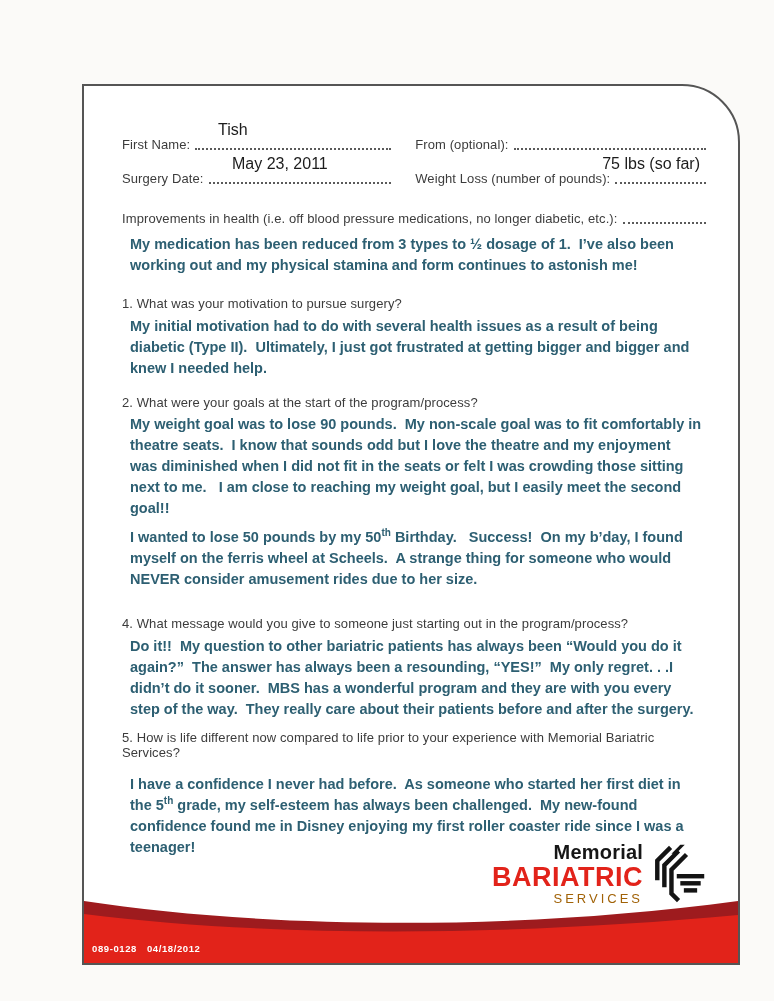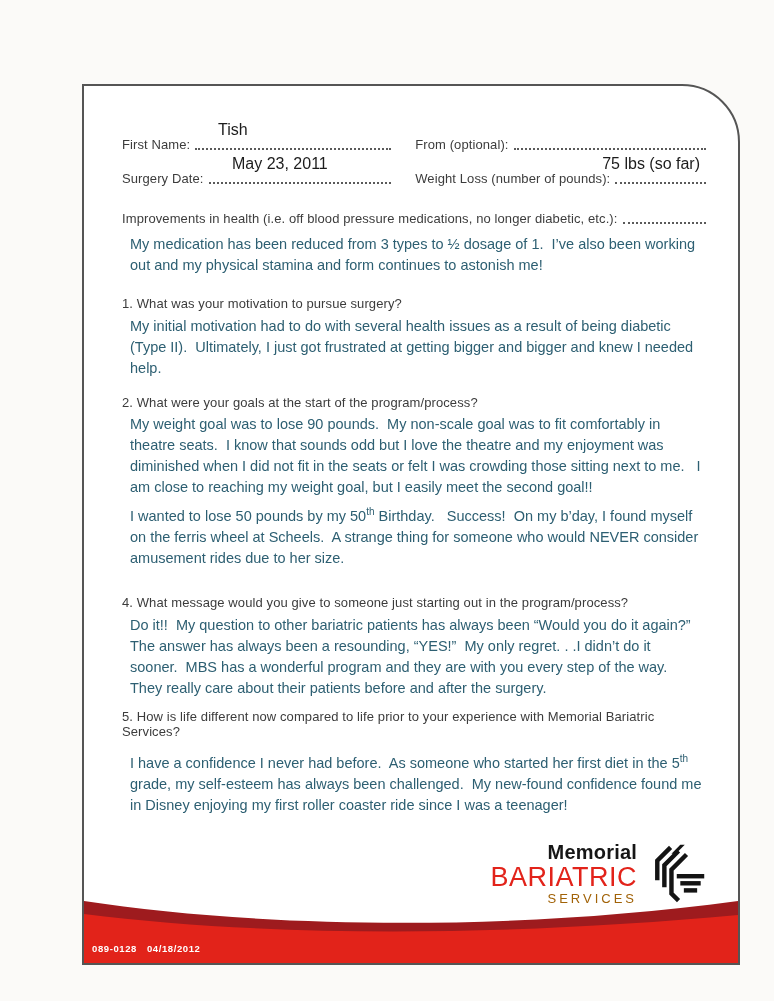--- a/index.html
+++ b/index.html
@@ -36,46 +36,46 @@
     position:absolute;bottom:13px;
     font-size:16px;color:#1c1c1c;white-space:nowrap;
   }
   .v-first{left:96px;}
   .v-surgery{left:110px;}
   .v-weight{right:6px;}
   .row2{margin-top:2px;}
   .imp-row{margin-top:16px;display:flex;align-items:flex-end;height:24px;}
   .answer{
     margin:8px 4px 0 8px;
-    font-size:14.5px;font-weight:400;line-height:21px;
+    font-size:14.5px;font-weight:700;line-height:21px;
     color:var(--answer-blue);
     white-space:pre-wrap;
   }
   .answer sup{font-size:10px;line-height:0;}
   .question{
     font-size:13px;color:var(--ink);letter-spacing:0.1px;
   }
   .q1{margin-top:20px;}
   .a1{margin-top:5px;}
   .q2{margin-top:16px;}
   .a2{margin-top:4px;}
   .q3{margin-top:12px;}
   .a3{margin-top:8px;}
   .q4{margin-top:26px;}
   .a4{margin-top:5px;}
   .q5{margin-top:10px;}
   .a5{margin-top:14px;}
   .logo{
     position:absolute;right:32px;bottom:56px;
-    display:flex;align-items:center;gap:7px;
+    display:flex;align-items:center;gap:1px;
   }
   .logo-text{display:flex;flex-direction:column;align-items:flex-end;}
   .logo-memorial{font-size:20px;font-weight:700;color:#161616;letter-spacing:0.2px;}
   .logo-bariatric{
-    font-size:27px;font-weight:400;color:var(--accent-red);
+    font-size:27px;font-weight:700;color:var(--accent-red);
     letter-spacing:0.5px;line-height:27px;
   }
   .logo-services{font-size:13px;color:#a16207;letter-spacing:3px;line-height:16px;}
   .logo-mark{width:62px;height:62px;}
   .swoosh{position:absolute;left:0;right:0;bottom:0;width:100%;height:72px;display:block;}
   .footer{
     position:absolute;left:8px;bottom:9px;
     color:#ffffff;font-size:9.5px;font-weight:700;letter-spacing:0.6px;
     display:flex;gap:10px;
   }

